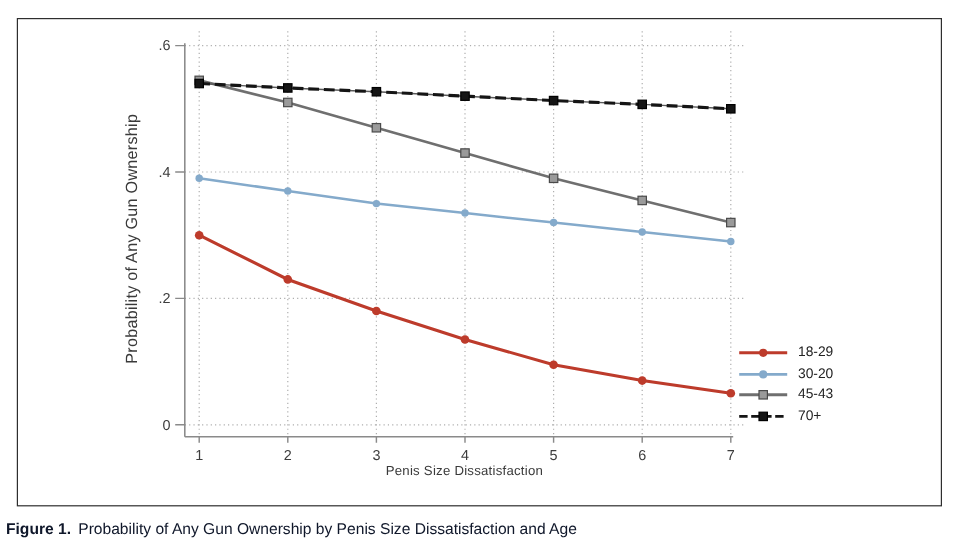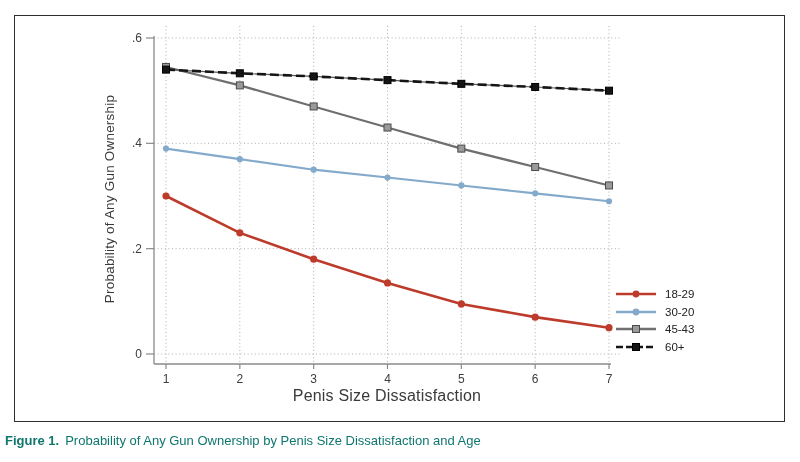--- a/index.html
+++ b/index.html
@@ -12,31 +12,31 @@
     border:1.6px solid #2e2e2e;background:#ffffff;box-sizing:border-box;
   }
   .chart-svg{position:absolute;left:0;top:0;}
   .y-axis-title{
     position:absolute;left:-53px;top:173px;width:300px;height:20px;
     transform:rotate(-90deg);transform-origin:center center;
     text-align:center;font-size:13.5px;color:#3a3a3a;letter-spacing:0.2px;
   }
   .x-axis-title{
     position:absolute;left:222px;top:371px;width:300px;
-    text-align:center;font-size:16px;color:#3a3a3a;letter-spacing:0.2px;
+    text-align:center;font-size:11px;color:#3a3a3a;letter-spacing:0.2px;
   }
   .legend{
     position:absolute;left:600px;top:271px;display:flex;flex-direction:column;row-gap:3px;justify-content:flex-end;
   }
   .legend-row{display:flex;align-items:center;height:14.5px;}
   .legend-row svg{display:block;}
   .legend-label{margin-left:8px;font-size:11.5px;color:#222222;white-space:nowrap;}
   .caption{
     position:absolute;left:5px;top:433px;width:790px;
-    font-size:13px;color:#0f766e;
+    font-size:13px;color:#0f172a;
   }
   .caption .cap-label{font-weight:bold;margin-right:6px;}
 </style>
 </head>
 <body>
 
 <div class="figure-box">
   <svg id="chart-svg" class="chart-svg" width="771" height="407" viewBox="0 0 771 407">
       <g>
         <line x1="139" y1="338" x2="606" y2="338" stroke="#aeaeae" stroke-width="1" stroke-dasharray="1 2.6"></line>
@@ -141,20 +141,20 @@
           <line x1="1" y1="6" x2="41" y2="6" stroke="#6f6f6f" stroke-width="2.4"></line>
           <rect x="17.5" y="2.5" width="7" height="7" fill="#9a9a9a" stroke="#4a4a4a"></rect>
         </svg>
         <span class="legend-label">45-43</span>
       </div>
       <div class="legend-row">
         <svg width="42" height="12">
           <line x1="1" y1="6" x2="41" y2="6" stroke="#151515" stroke-width="2.4" stroke-dasharray="7 3"></line>
           <rect x="17.5" y="2.5" width="7" height="7" fill="#151515" stroke="#000"></rect>
         </svg>
-        <span class="legend-label">60+</span>
+        <span class="legend-label">70+</span>
       </div>
     </div>
 </div>
 
 <div class="caption">
   <span class="cap-label">Figure 1.</span><span>Probability of Any Gun Ownership by Penis Size Dissatisfaction and Age</span>
 </div>
 
 </body></html>

